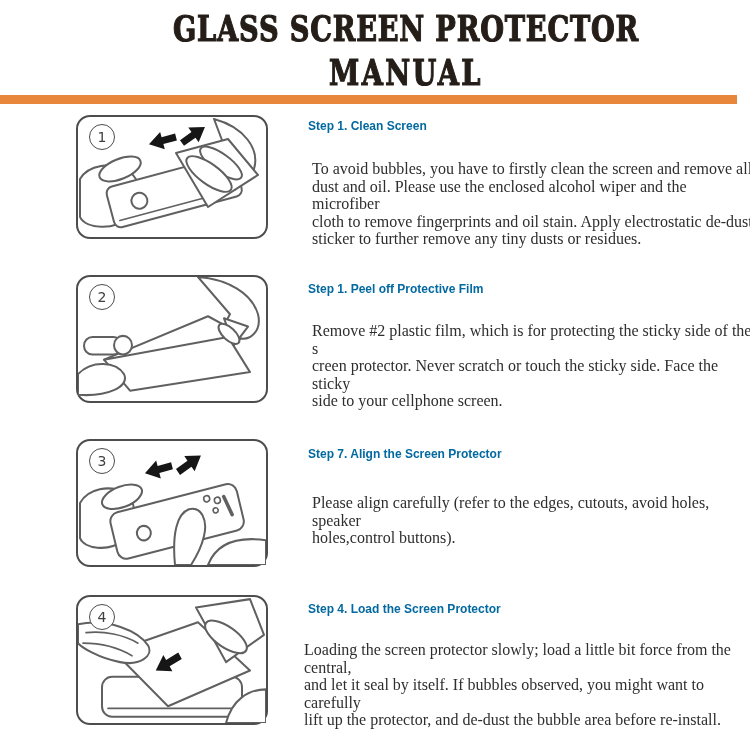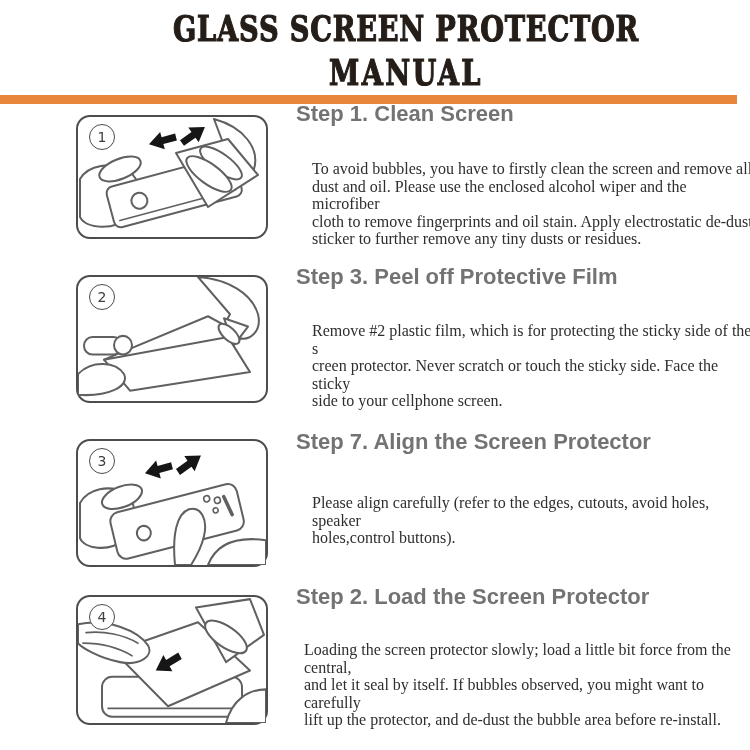--- a/index.html
+++ b/index.html
@@ -13,22 +13,22 @@
   .title2{top:52px;font-size:35px;letter-spacing:3px;}
   .divider{position:absolute;left:0;top:95px;width:737px;height:9px;background:#e8873b;}
   
   .illus-box{position:absolute;left:76px;width:188px;border:2px solid #4d4d4d;
              border-radius:14px;background:#fff;}
   .illus{position:absolute;left:0;top:0;width:100%;height:100%;display:block;}
   .badge{position:absolute;left:11px;top:7px;width:24px;height:24px;border:1.6px solid #4b4b4b;
          border-radius:50%;display:flex;align-items:center;justify-content:center;z-index:2;
          font-family:"DejaVu Sans",sans-serif;font-size:14px;color:#3f3f3f;background:#fff;}
   
-  .step-head{position:absolute;left:296px;margin:0;font-size:22px;font-weight:bold;
-             color:#737373;line-height:24px;}
+  .step-head{position:absolute;left:296px;margin:12px;font-size:12px;font-weight:bold;
+             color:#0369a1;line-height:24px;}
   .step-body{position:absolute;left:296px;width:445px;margin:16px;
              font-family:Liberation Serif, serif;font-size:16px;line-height:17.5px;
              color:#2e2e2e;white-space:pre-line;}
   
   .ln{fill:#ffffff;stroke:#606060;stroke-width:2;stroke-linejoin:round;stroke-linecap:round;}
   .lnn{fill:none;stroke:#606060;stroke-width:1.6;stroke-linejoin:round;stroke-linecap:round;}
   .arr{fill:#161616;stroke:none;}
 </style>
 </head>
 <body>
@@ -78,21 +78,21 @@
         <polygon class="ln" points="26,80 130,38 168,58 148,64"></polygon>
         <polygon class="ln" points="26,80 150,58 172,92 52,110"></polygon>
         <rect class="ln" x="6" y="58" width="38" height="17" rx="8.5"></rect>
         <circle class="ln" cx="45" cy="66" r="9"></circle>
         <path class="ln" d="M0 94 C14 80 38 82 46 94 C52 106 30 116 0 114 Z"></path>
         <path class="ln" d="M120 0 C150 2 174 16 180 36 C184 52 172 64 158 58 C148 53 146 44 152 36 Z"></path>
         <path class="ln" d="M146 40 L156 66 L170 48 Z"></path>
         <ellipse class="ln" cx="151" cy="55" rx="13" ry="6" transform="rotate(42 151 55)"></ellipse>
       </svg>
     </div>
-    <h2 class="step-head" style="top:265px">Step 3. Peel off Protective Film</h2>
+    <h2 class="step-head" style="top:265px">Step 1. Peel off Protective Film</h2>
     <p class="step-body" style="top:306px">Remove #2 plastic film, which is for protecting the sticky side of the s
 creen protector. Never scratch or touch the sticky side. Face the sticky
 side to your cellphone screen.</p>
   </section>
 
   <section>
     <div class="illus-box" style="top:439px;height:124px">
       <span class="badge">3</span>
       <svg class="illus" viewBox="0 0 188 120" preserveAspectRatio="none">
         <path class="ln" d="M2 60 C10 46 32 42 46 50 C60 58 60 84 46 96 C30 108 6 104 2 94 Z"></path>
@@ -125,19 +125,19 @@
         <polygon class="ln" points="36,52 120,24 172,70 90,104"></polygon>
         <path class="ln" d="M0 26 C30 20 60 32 70 46 C76 56 62 66 42 62 C20 58 4 48 0 44 Z"></path>
         <path class="lnn" d="M8 34 C26 32 46 36 60 44"></path>
         <path class="lnn" d="M5 44 C22 44 40 48 54 56"></path>
         <polygon class="ln" points="118,10 172,2 186,36 148,62"></polygon>
         <ellipse class="ln" cx="148" cy="38" rx="24" ry="10" transform="rotate(33 148 38)"></ellipse>
         <path class="ln" d="M148 120 C154 98 170 88 188 88 L188 120 Z"></path>
         <use href="#arr" class="arr" transform="translate(102 56) rotate(150)"></use>
       </svg>
     </div>
-    <h2 class="step-head" style="top:585px">Step 2. Load the Screen Protector</h2>
+    <h2 class="step-head" style="top:585px">Step 4. Load the Screen Protector</h2>
     <p class="step-body" style="top:625px;left:288px">Loading the screen protector slowly; load a little bit force from the central,
 and let it seal by itself. If bubbles observed, you might want to carefully
 lift up the protector, and de-dust the bubble area before re-install.</p>
   </section>
 
 </div>
 
 </body></html>

